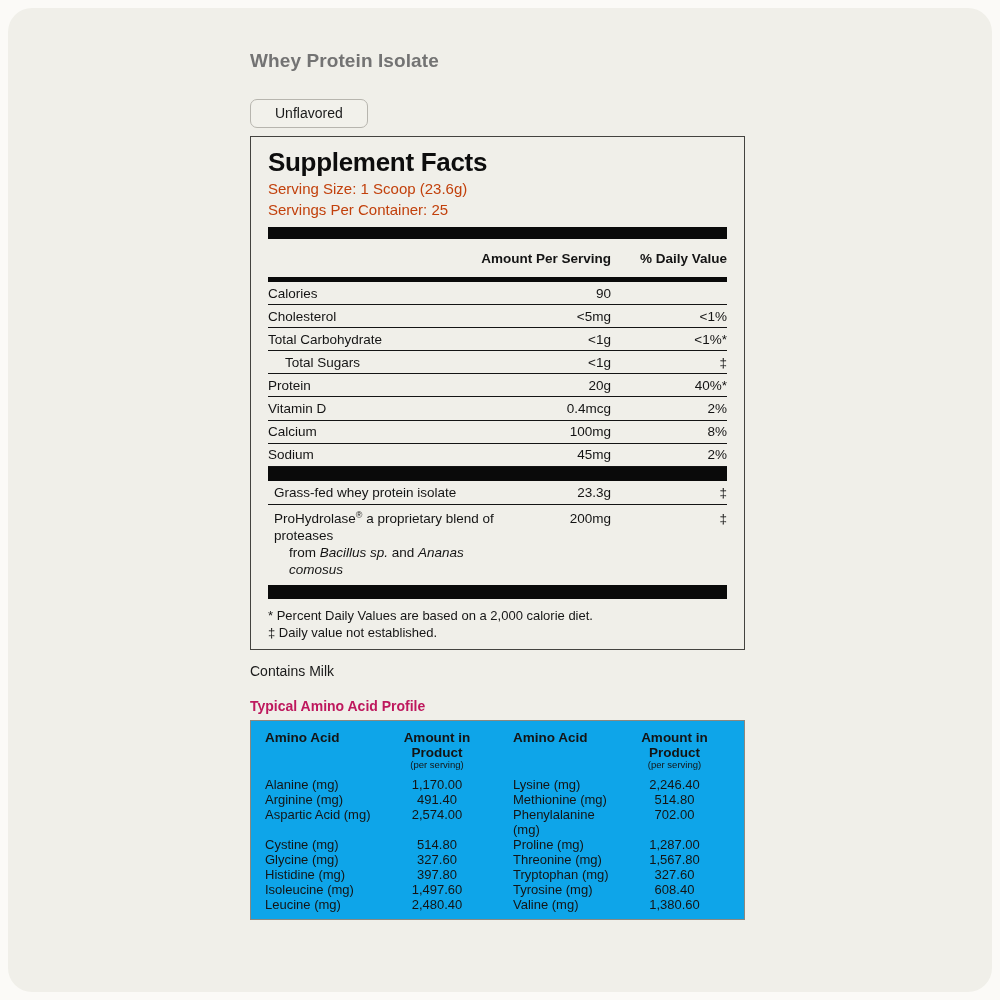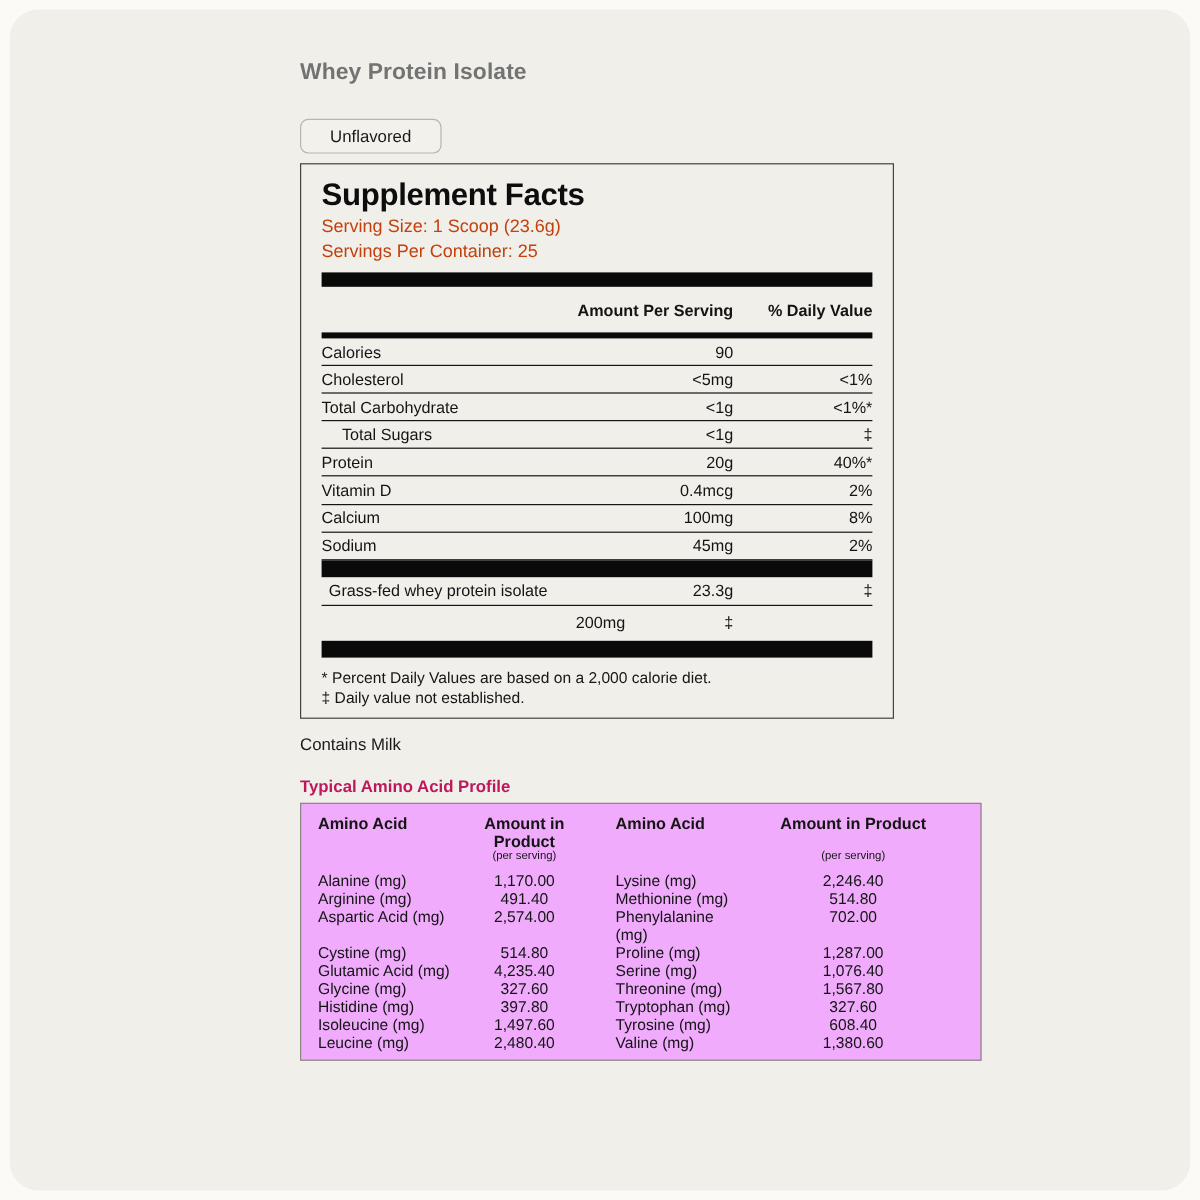--- a/index.html
+++ b/index.html
@@ -124,23 +124,23 @@
     color: #1a1a1a;
   }
   .aa-heading {
     margin-top: 19px;
     font-size: 14px;
     font-weight: bold;
     color: #be185d;
   }
   .aa-box {
     margin-top: 6px;
-    width: 568px;
+    width: 495px;
     border: 1px solid #8a8880;
-    background: #f0abfc;
+    background: #0ea5e9;
     padding: 9px 14px 7px;
   }
   .aa-grid {
     display: grid;
     grid-template-columns: 114px 116px 18px 106px 1fr;
     font-size: 13px;
   }
   .aa-header { font-weight: bold; font-size: 13.5px; }
   .aa-header .c { text-align: center; }
   .aa-sub-row {
@@ -221,20 +221,21 @@
 
       <div class="bar bar-sep"></div>
 
       <div class="ing-row1">
         <span class="lbl">Grass-fed whey protein isolate</span>
         <span class="amt">23.3g</span>
         <span class="dv">‡</span>
       </div>
 
       <div class="ing-row2">
+        <span class="lbl"><span>ProHydrolase</span><sup>®</sup><span> a proprietary blend of proteases</span><span class="line2"><span>from </span><em>Bacillus sp.</em><span> and </span><em>Ananas comosus</em></span></span>
         <span class="amt">200mg</span>
         <span class="dv">‡</span>
       </div>
 
       <div class="bar bar-sep"></div>
 
       <div class="sf-footnotes">
         <div>* Percent Daily Values are based on a 2,000 calorie diet.</div>
         <div>‡ Daily value not established.</div>
       </div>
@@ -282,27 +283,20 @@
         <span class="c">702.00</span>
       </div>
       <div class="aa-grid aa-row">
         <span>Cystine (mg)</span>
         <span class="c">514.80</span>
         <span></span>
         <span>Proline (mg)</span>
         <span class="c">1,287.00</span>
       </div>
       <div class="aa-grid aa-row">
-        <span>Glutamic Acid (mg)</span>
-        <span class="c">4,235.40</span>
-        <span></span>
-        <span>Serine (mg)</span>
-        <span class="c">1,076.40</span>
-      </div>
-      <div class="aa-grid aa-row">
         <span>Glycine (mg)</span>
         <span class="c">327.60</span>
         <span></span>
         <span>Threonine (mg)</span>
         <span class="c">1,567.80</span>
       </div>
       <div class="aa-grid aa-row">
         <span>Histidine (mg)</span>
         <span class="c">397.80</span>
         <span></span>

